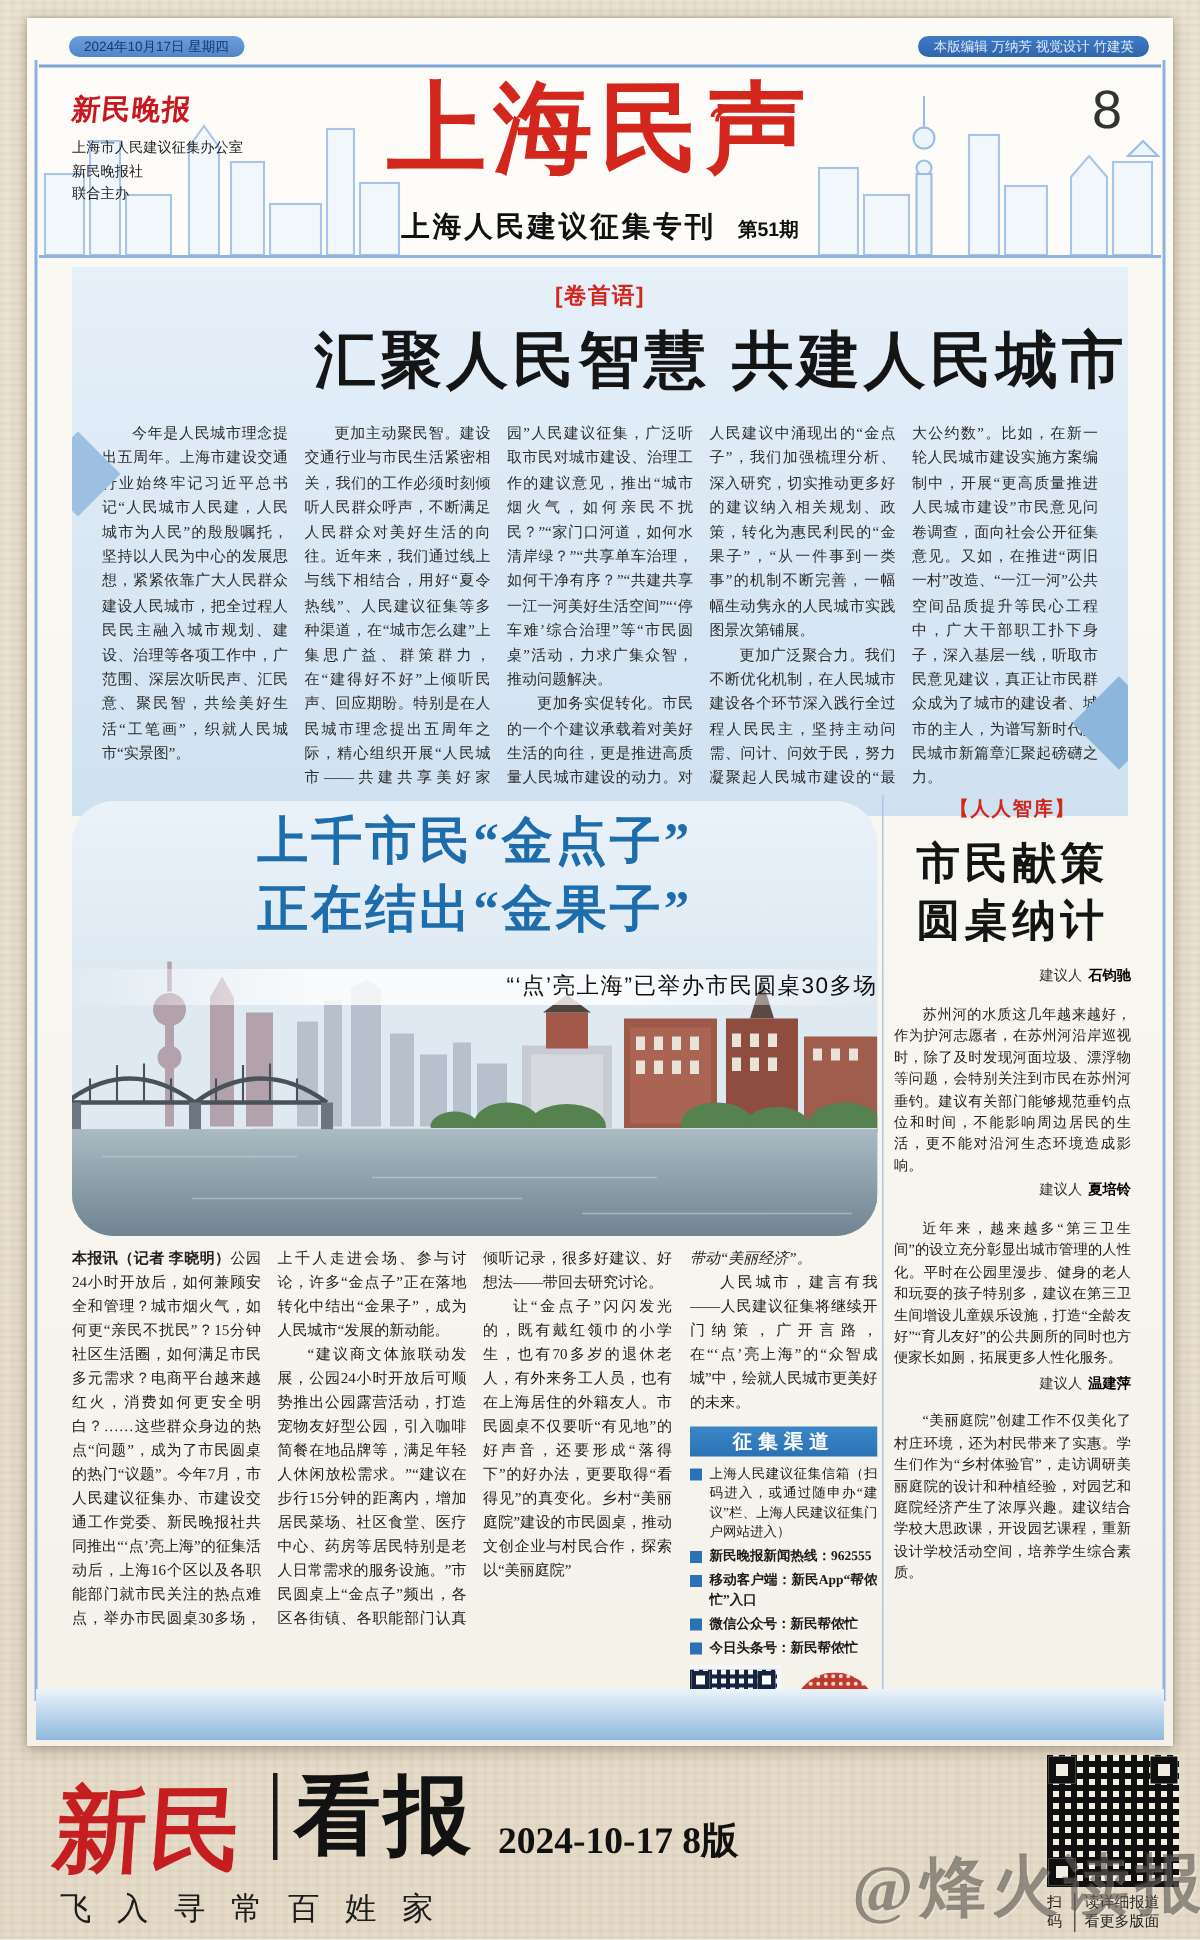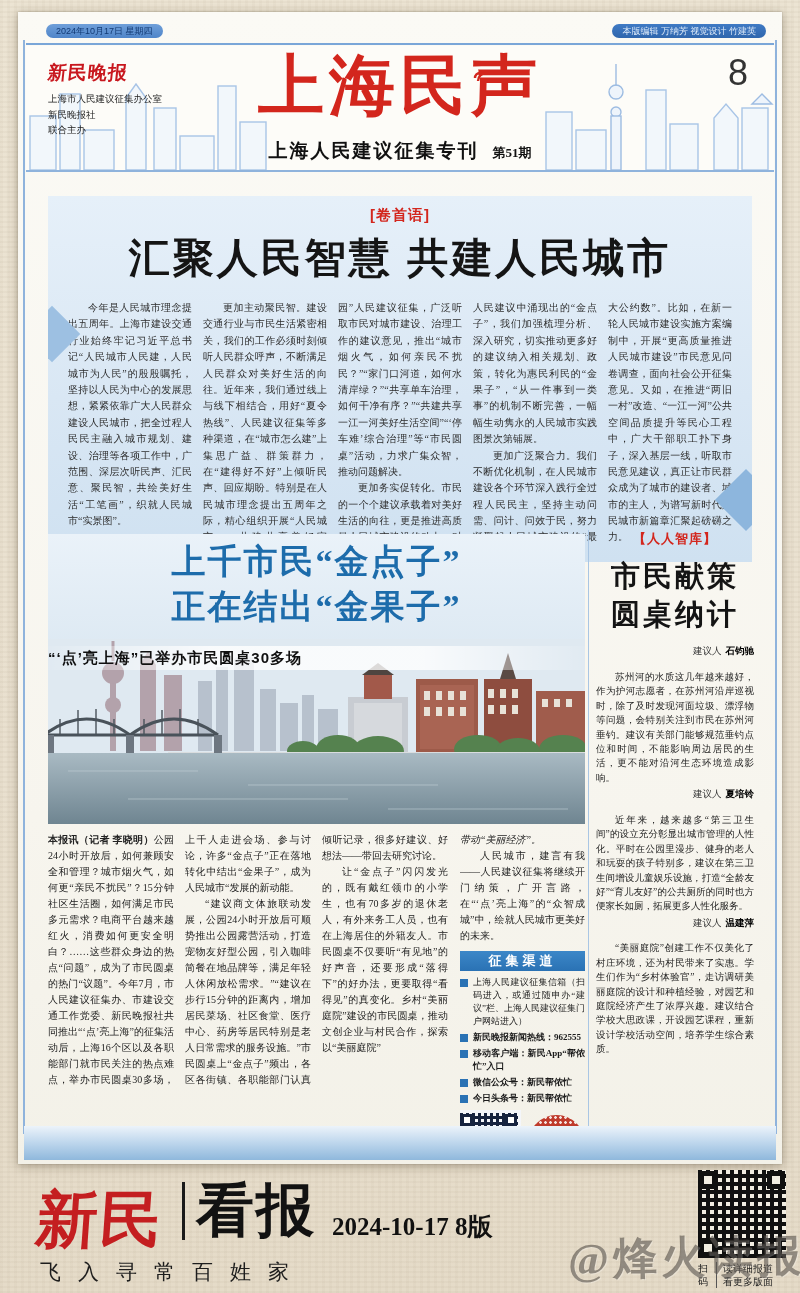--- a/index.html
+++ b/index.html
@@ -32,47 +32,47 @@
   
   .masthead{position:absolute;left:8px;right:8px;top:34px;height:124px;overflow:hidden;border-bottom:2px solid #8fb3dc;background:#fdfcf8;}
   .skyline{position:absolute;left:0;bottom:0;width:100%;height:100%;}
   .org{position:absolute;left:22px;top:14px;width:170px;}
   .org-paper{font-size:19px;font-weight:900;color:#c8171e;letter-spacing:1px;transform:skewX(-6deg);}
   .org-lines{margin-top:5px;font-size:9.5px;color:#222;line-height:1.65;}
   .m-title{position:absolute;left:0;right:0;top:6px;text-align:center;
            font-size:66px;font-weight:900;color:#d3261d;letter-spacing:5px;line-height:1;
            font-family:"Liberation Sans",sans-serif;}
   .snd{position:absolute;left:59.5%;top:22px;width:18px;height:18px;}
-  .m-sub{position:absolute;left:0;right:0;top:92px;text-align:center;color:#111;font-family:Liberation Serif, serif;}
+  .m-sub{position:absolute;left:0;right:0;top:92px;text-align:center;color:#111;}
   .m-sub .t1{font-size:19px;font-weight:700;letter-spacing:2px;}
   .m-sub .t2{font-size:13px;font-weight:700;margin-left:10px;}
   .pageno{position:absolute;right:26px;top:6px;font-size:36px;color:#333;font-weight:400;}
 
   
   .lead{position:absolute;left:30px;width:704px;top:166px;height:366px;
-        background:linear-gradient(180deg,#e6f0f9 0%,#d9e7f4 55%,#cfe1f1 100%);overflow:hidden;margin-top:18px;}
+        background:linear-gradient(180deg,#e6f0f9 0%,#d9e7f4 55%,#cfe1f1 100%);overflow:hidden;}
   .lead:before{content:"";position:absolute;left:-16px;top:118px;width:40px;height:40px;background:#9dc0e2;transform:rotate(45deg);}
   .lead:after{content:"";position:absolute;right:-16px;bottom:40px;width:44px;height:44px;background:#8db6dd;transform:rotate(45deg);}
   .lead-tag{text-align:center;margin-top:10px;font-size:15px;font-weight:900;color:#d3261d;letter-spacing:1px;}
-  .lead-h{text-align:center;margin-top:6px;font-size:41px;font-weight:900;color:#151515;letter-spacing:3px;}
+  .lead-h{text-align:right;margin-top:6px;font-size:41px;font-weight:900;color:#151515;letter-spacing:3px;}
   .lead-by{text-align:center;margin-top:12px;font-size:10px;color:#555;}
   .lead-by b{color:#222;margin-left:6px;}
   .lead-cols{margin:14px 20px 0;height:248px;columns:5;column-gap:11px;overflow:hidden;
              font-size:10px;line-height:1.64;color:#2d2d2d;text-align:justify;}
   .lead-cols p{margin:0;text-indent:2em;}
   .lead-cols, .bot-cols, .col4, .sb-item, .sb-more{font-family:"Liberation Serif","DejaVu Serif",serif;}
 
   
   .photo{position:absolute;left:30px;top:522px;width:537px;height:290px;overflow:hidden;
-         background:linear-gradient(180deg,#eaf2f9 0%,#dde9f3 40%,#d0dfec 100%);}
+         background:linear-gradient(180deg,#eaf2f9 0%,#dde9f3 40%,#d0dfec 100%);border-radius:28px;}
   .ph-h{position:relative;text-align:center;margin-top:6px;font-size:34px;font-weight:800;color:#1d6cab;
         letter-spacing:2px;line-height:1.32;font-family:"Liberation Serif","DejaVu Serif",serif;z-index:3;}
   .ph-band{position:absolute;left:0;right:0;top:112px;height:24px;z-index:3;
            background:linear-gradient(90deg,rgba(255,255,255,.05),rgba(255,255,255,.8) 30%,rgba(255,255,255,.8) 70%,rgba(255,255,255,.05));
-           text-align:left;font-size:15px;font-weight:700;color:#101010;line-height:24px;letter-spacing:1px;}
+           text-align:right;font-size:15px;font-weight:400;color:#101010;line-height:24px;letter-spacing:1px;}
   .scene{position:absolute;left:0;bottom:0;width:537px;height:185px;z-index:1;}
 
   
   .sidebar{position:absolute;left:578px;width:158px;top:518px;height:596px;overflow:hidden;}
   .sb-sep{position:absolute;left:570px;top:518px;bottom:40px;width:1px;background:#a9c6e4;height:596px;}
   .sb-tag{text-align:center;font-size:13px;font-weight:900;color:#d3261d;letter-spacing:1px;}
   .sb-title{text-align:center;margin-top:10px;font-size:29px;font-weight:900;color:#141414;line-height:1.3;
             letter-spacing:3px;font-family:"Liberation Serif","DejaVu Serif",serif;}
   .sb-item{margin-top:11px;font-size:9.5px;line-height:1.52;color:#222;text-align:justify;}
   .sb-item p{margin:0;text-indent:2em;}

